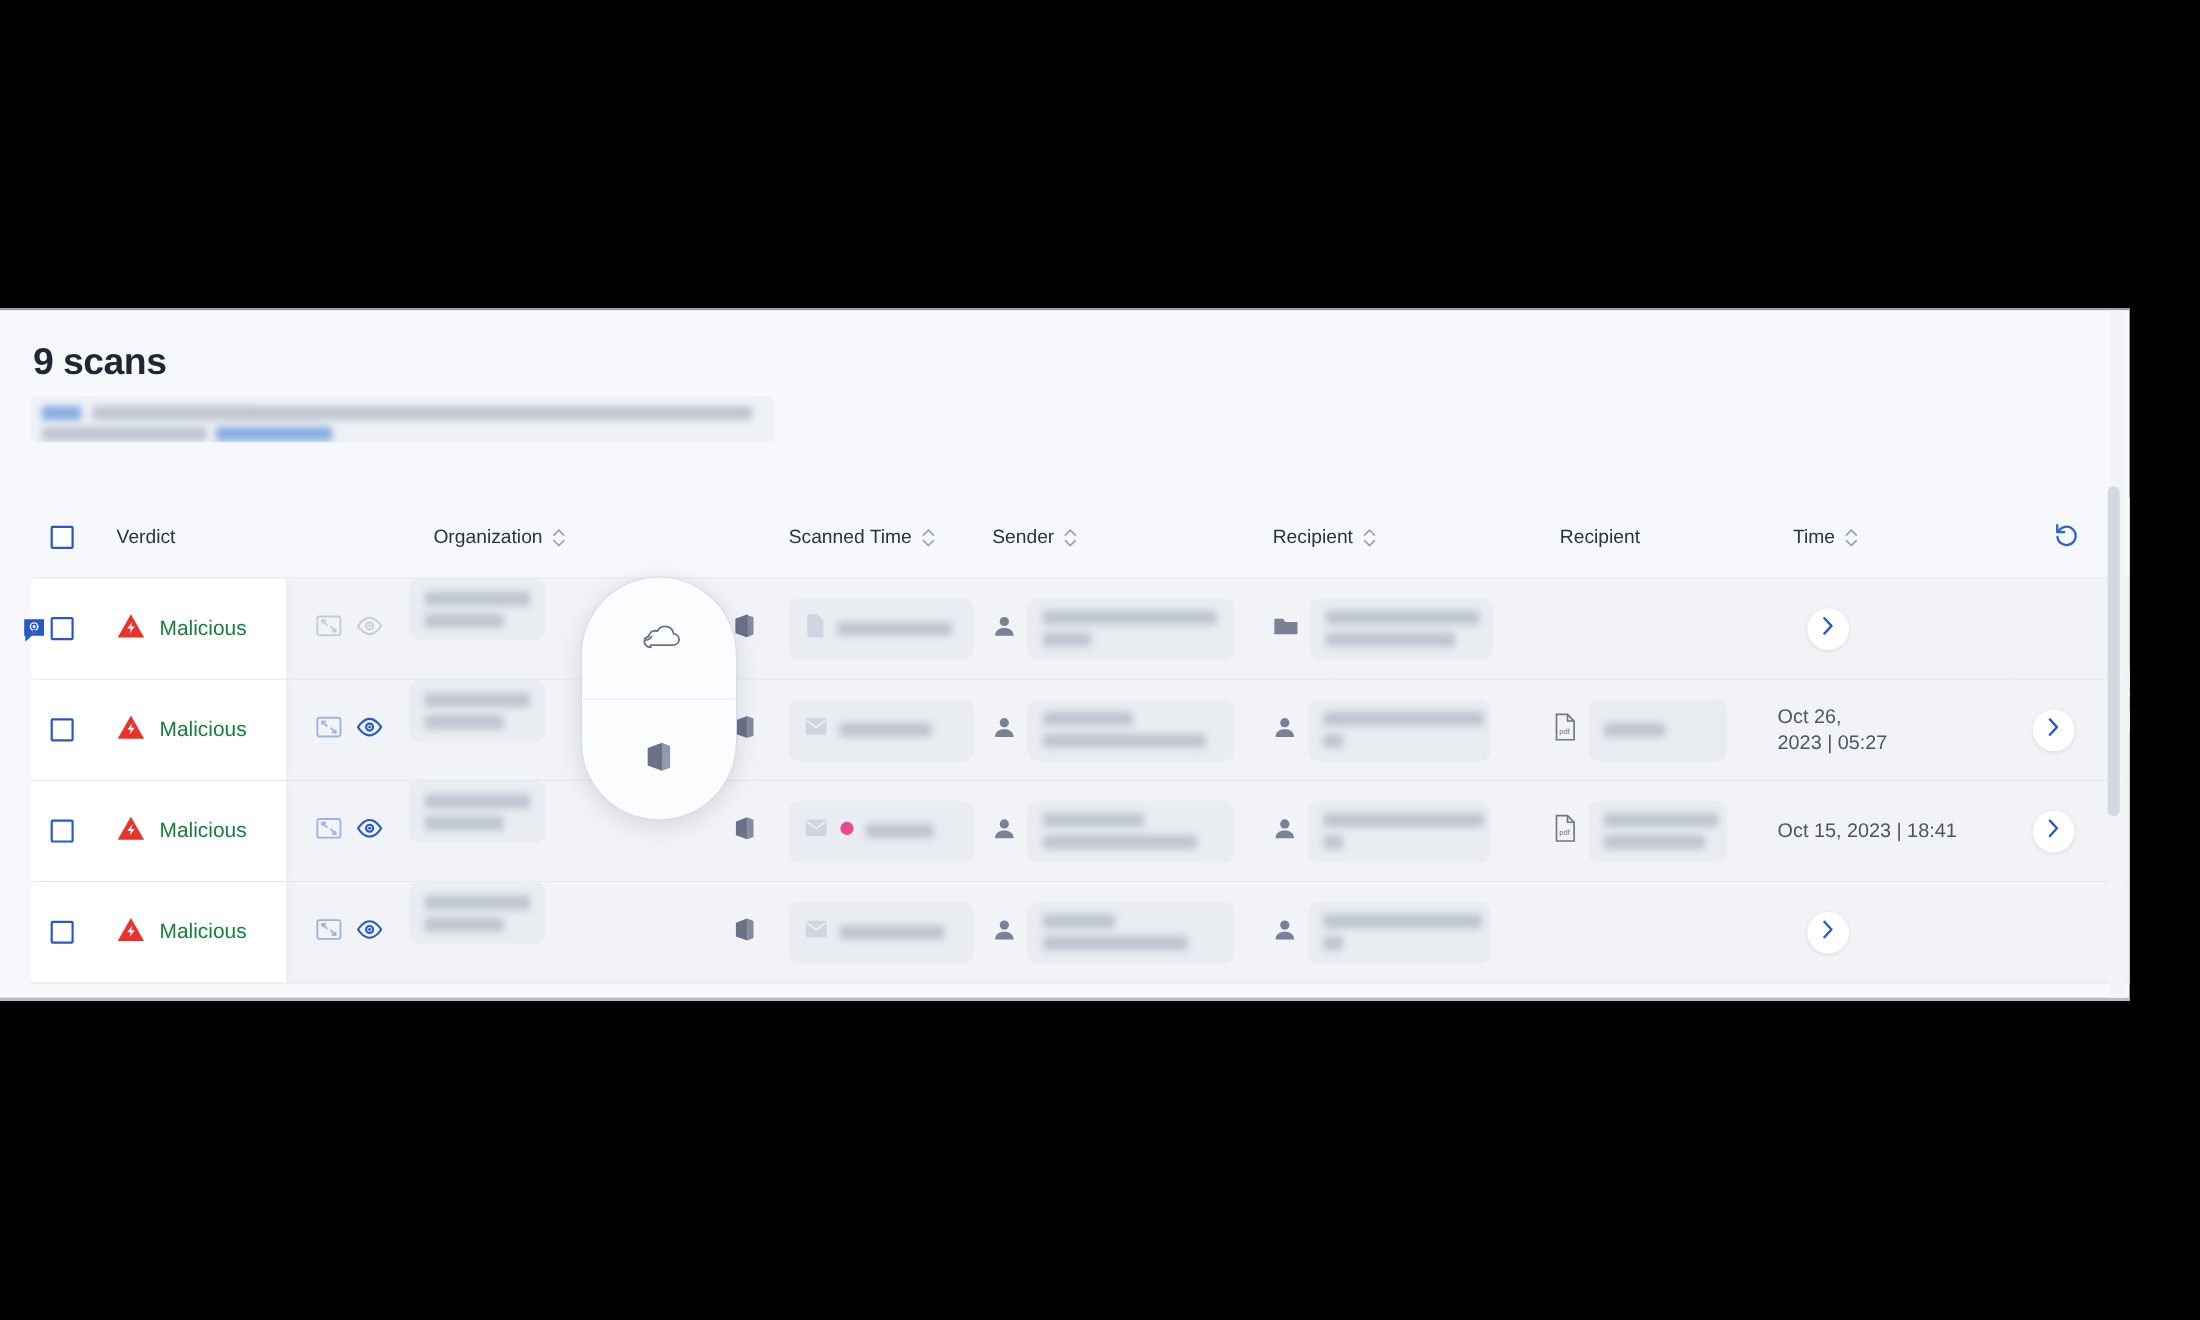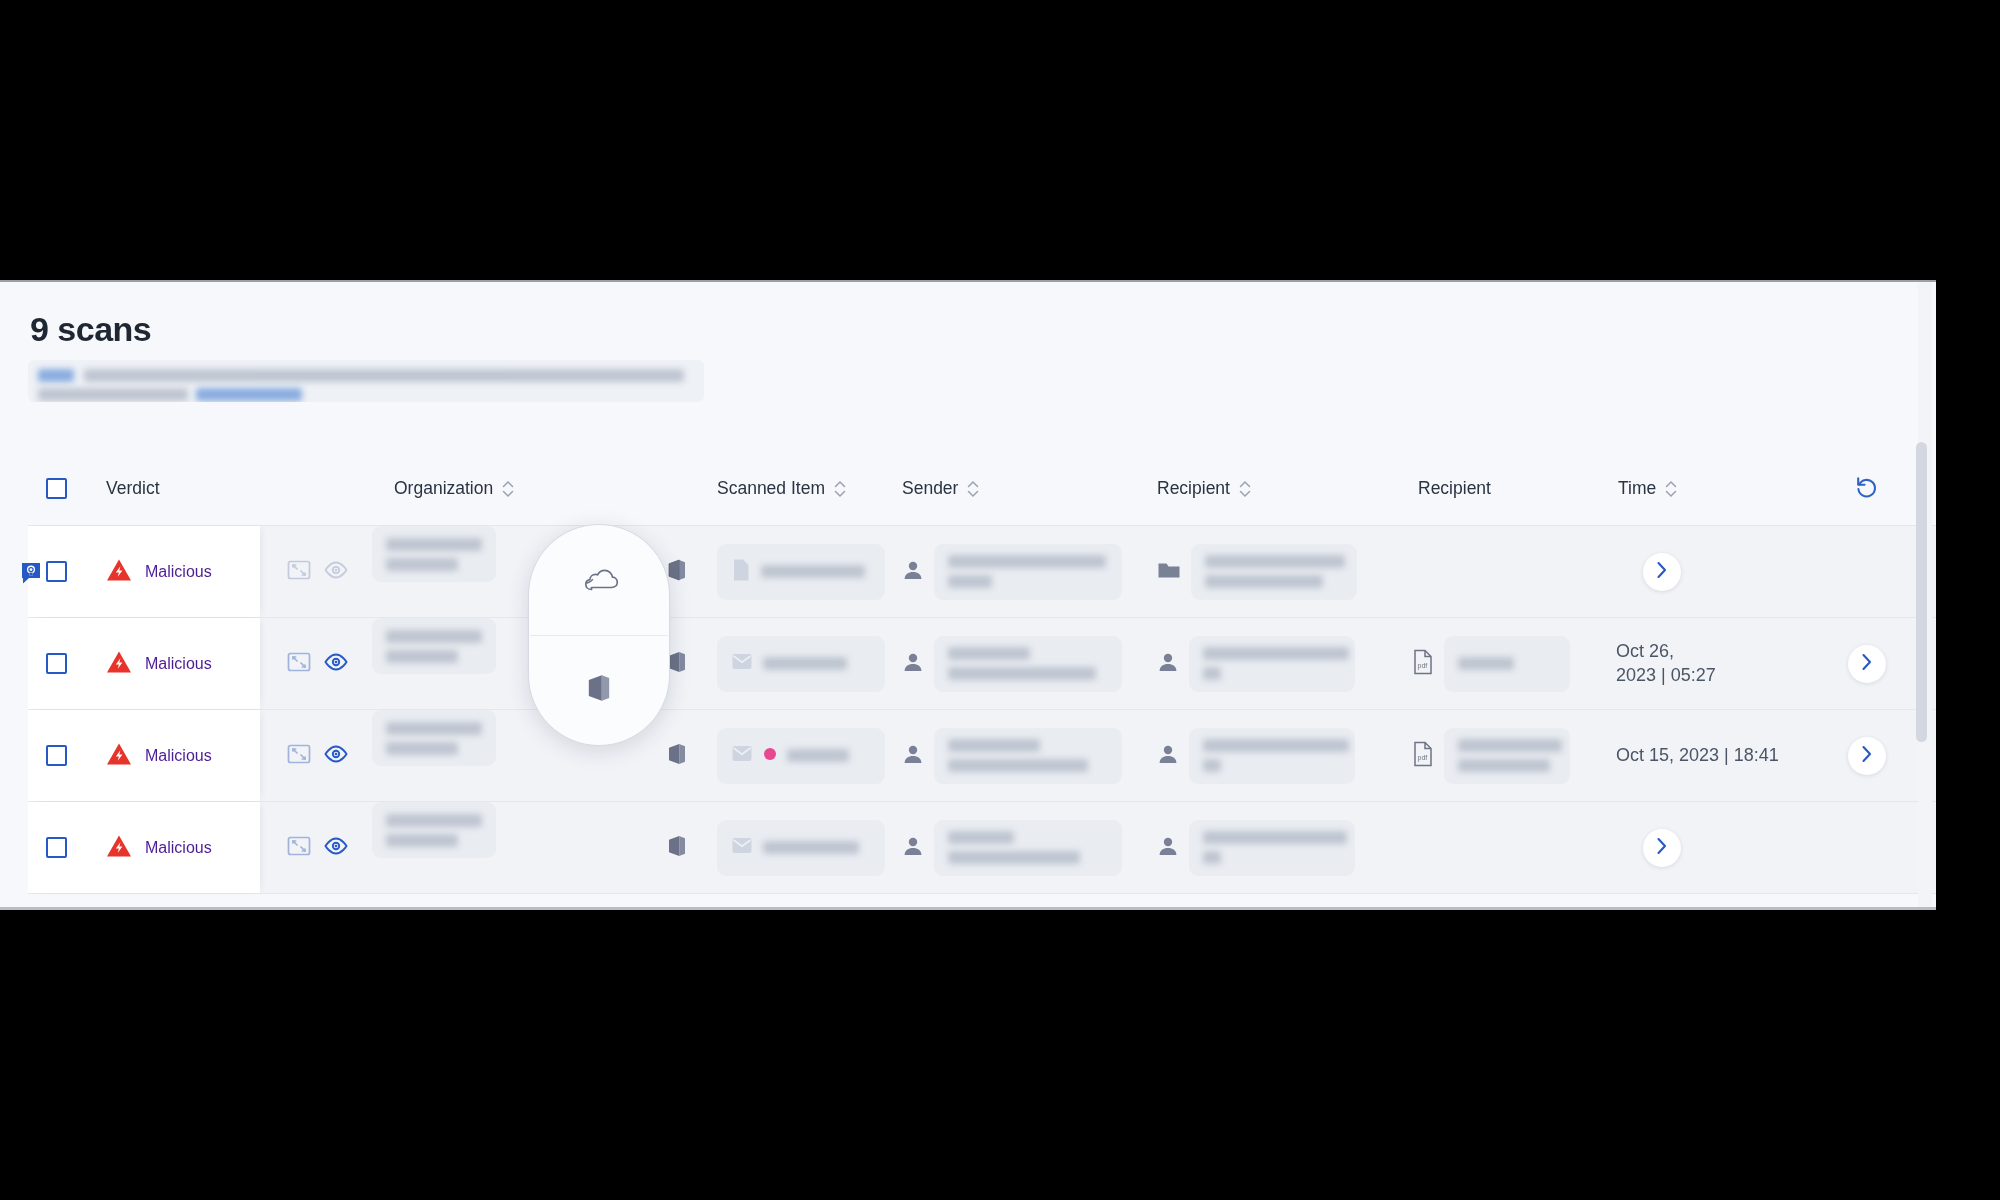--- a/index.html
+++ b/index.html
@@ -133,21 +133,21 @@
   .chk {
     width: 21px; height: 21px;
     border: 2.4px solid #2659c5; border-radius: 2px;
     background: #fff; cursor: pointer; flex: none;
   }
 
   .verdict {
     display: flex; align-items: center; gap: 13px;
     padding-left: 24px;
   }
-  .verdict-label { font-size: 16px; color: #4c1d95; }
+  .verdict-label { font-size: 19px; color: #15803d; }
 
   .pill {
     background: #e9ecf1; border-radius: 9px;
     height: 56px; display: flex; align-items: center; gap: 10px;
     padding: 0 14px; overflow: hidden;
   }
   .pill-lines { display: flex; flex-direction: column; gap: 7px; justify-content: center; }
 
   .tooltip-badge {
     position: absolute; left: -10px; top: 50%;
@@ -263,21 +263,21 @@
             </svg>
           <svg width="12" height="8" viewBox="0 0 12 8">
               <path d="M1.5 1.5 6 6l4.5-4.5" fill="none" stroke="#9aa2b1" stroke-width="1.5" stroke-linecap="round"></path>
             </svg>
         </span>
       </div>
 
       <div class="c-src"></div>
 
       <div class="c-item hcell">
-        <span>Scanned Item</span>
+        <span>Scanned Time</span>
         <span class="sorter">
           <svg width="12" height="8" viewBox="0 0 12 8">
               <path d="M1.5 6.5 6 2l4.5 4.5" fill="none" stroke="#9aa2b1" stroke-width="1.5" stroke-linecap="round"></path>
             </svg>
           <svg width="12" height="8" viewBox="0 0 12 8">
               <path d="M1.5 1.5 6 6l4.5-4.5" fill="none" stroke="#9aa2b1" stroke-width="1.5" stroke-linecap="round"></path>
             </svg>
         </span>
       </div>
 
@@ -302,21 +302,21 @@
           <svg width="12" height="8" viewBox="0 0 12 8">
               <path d="M1.5 1.5 6 6l4.5-4.5" fill="none" stroke="#9aa2b1" stroke-width="1.5" stroke-linecap="round"></path>
             </svg>
         </span>
       </div>
 
       <div class="c-attach hcell" style="padding-left:6px;">
         <span>Recipient</span>
       </div>
 
-      <div class="c-time hcell" style="padding-left:6px;">
+      <div class="c-time hcell" style="padding-left:6px;margin-left:12px;">
         <span>Time</span>
         <span class="sorter">
           <svg width="12" height="8" viewBox="0 0 12 8">
               <path d="M1.5 6.5 6 2l4.5 4.5" fill="none" stroke="#9aa2b1" stroke-width="1.5" stroke-linecap="round"></path>
             </svg>
           <svg width="12" height="8" viewBox="0 0 12 8">
               <path d="M1.5 1.5 6 6l4.5-4.5" fill="none" stroke="#9aa2b1" stroke-width="1.5" stroke-linecap="round"></path>
             </svg>
         </span>
       </div>

